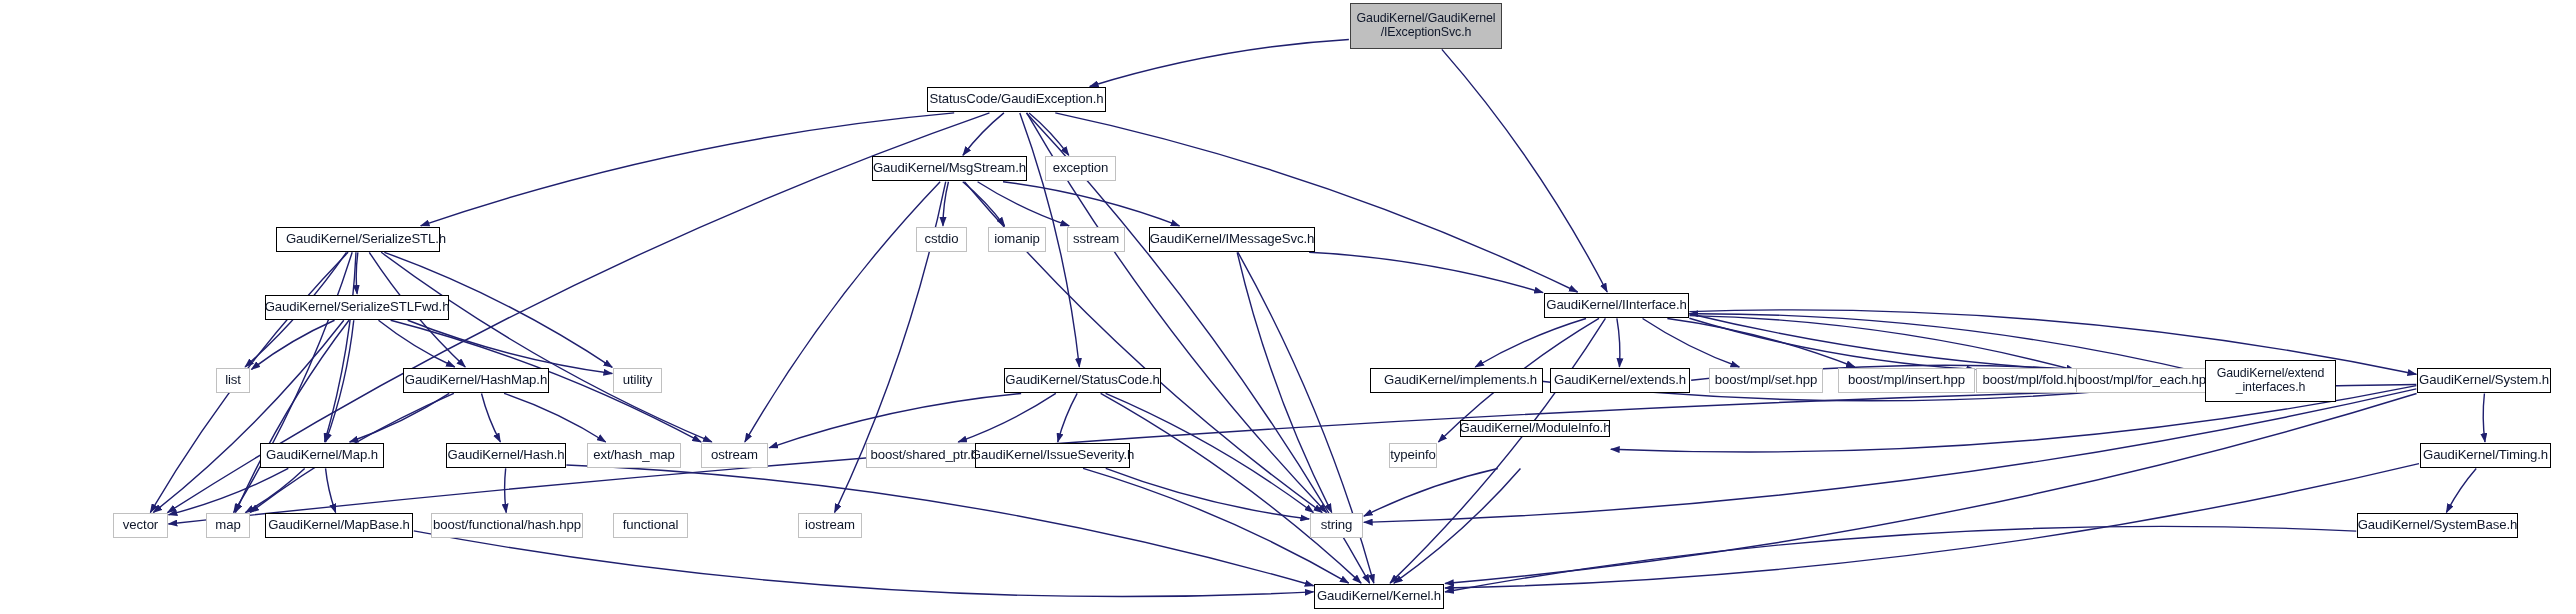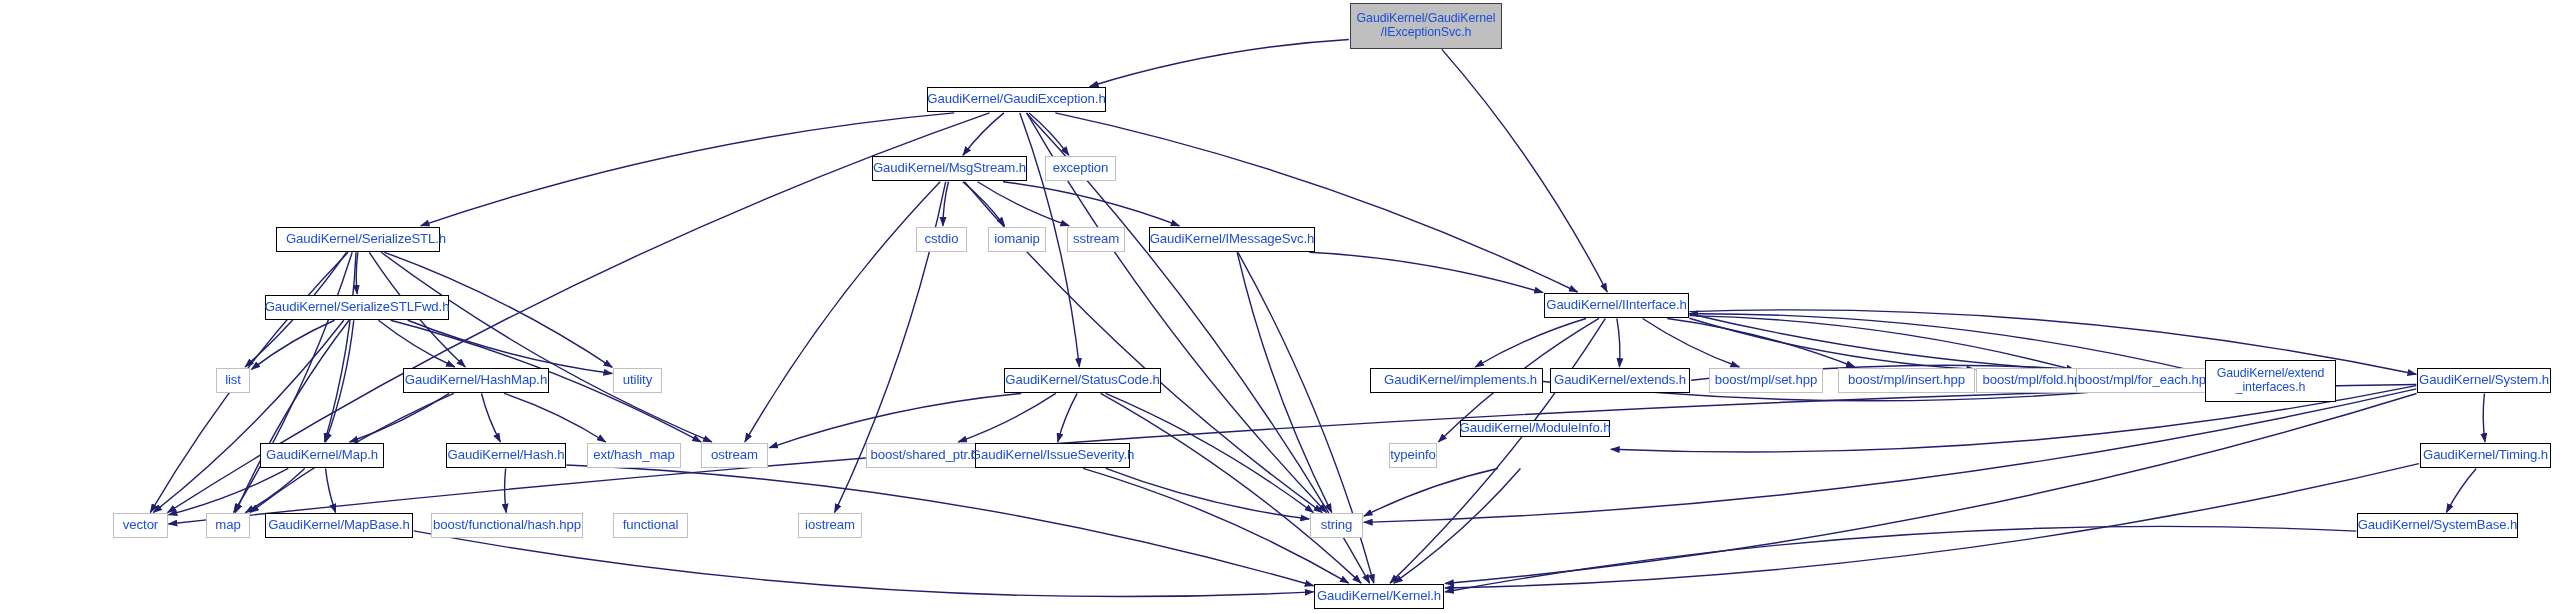--- a/index.html
+++ b/index.html
@@ -13,21 +13,21 @@
   }
   #edges{position:absolute;left:0;top:0;width:2576px;height:614px;pointer-events:none;}
   .node{
     position:absolute;
     box-sizing:border-box;
     display:flex;
     align-items:center;
     justify-content:center;
     text-align:center;
     line-height:1.12;
-    color:#1d4ed8;
+    color:#0f172a;
     white-space:pre-line;
     background:#ffffff;
     border:0.9px solid #c0c0c0;
     font-size:13.2px;
     letter-spacing:-0.1px;
   }
   .node.internal{
     border:1.8px solid #000000;
   }
   .node.root{
@@ -119,21 +119,21 @@
         <path d="M1697.8,531.0 Q1618.7,548.9 1546.0,585.0" marker-end="url(#arrow)"></path>
         <path d="M1723.5,531.0 Q1659.5,604.6 1580.0,661.0" marker-end="url(#arrow)"></path>
         <path d="M2806.9,531.0 Q2787.0,554.0 2773.1,581.0" marker-end="url(#arrow)"></path>
         <path d="M2742.0,525.6 Q2197.6,655.5 1638.0,666.5" marker-end="url(#arrow)"></path>
         <path d="M2671.0,602.1 Q2150.5,576.7 1638.0,671.0" marker-end="url(#arrow)"></path>
       </g>
   </svg>
   <div id="node-layer">
       <div class="node root" style="left: 1350px; top: 2.6px; width: 152px; height: 46px; font-size: 12.4px;">GaudiKernel/GaudiKernel
 /IExceptionSvc.h</div>
-      <div class="node internal" style="left: 927px; top: 87px; width: 179px; height: 25px;">GaudiKernel/GaudiException.h</div>
+      <div class="node internal" style="left: 927px; top: 87px; width: 179px; height: 25px;">StatusCode/GaudiException.h</div>
       <div class="node internal" style="left: 872px; top: 156px; width: 155px; height: 25px;">GaudiKernel/MsgStream.h</div>
       <div class="node external" style="left: 1045px; top: 156px; width: 71px; height: 25px;">exception</div>
       <div class="node internal" style="left: 276px; top: 227px; width: 164px; height: 25px; padding-left: 16px;">GaudiKernel/SerializeSTL.h</div>
       <div class="node external" style="left: 916px; top: 227px; width: 51px; height: 25px;">cstdio</div>
       <div class="node external" style="left: 988px; top: 227px; width: 58px; height: 25px;">iomanip</div>
       <div class="node external" style="left: 1067px; top: 227px; width: 58px; height: 25px;">sstream</div>
       <div class="node internal" style="left: 1149px; top: 227px; width: 166px; height: 25px;">GaudiKernel/IMessageSvc.h</div>
       <div class="node internal" style="left: 265px; top: 295px; width: 184px; height: 25px;">GaudiKernel/SerializeSTLFwd.h</div>
       <div class="node internal" style="left: 1544px; top: 293px; width: 145px; height: 25px;">GaudiKernel/IInterface.h</div>
       <div class="node external" style="left: 216px; top: 368px; width: 34px; height: 25px;">list</div>

